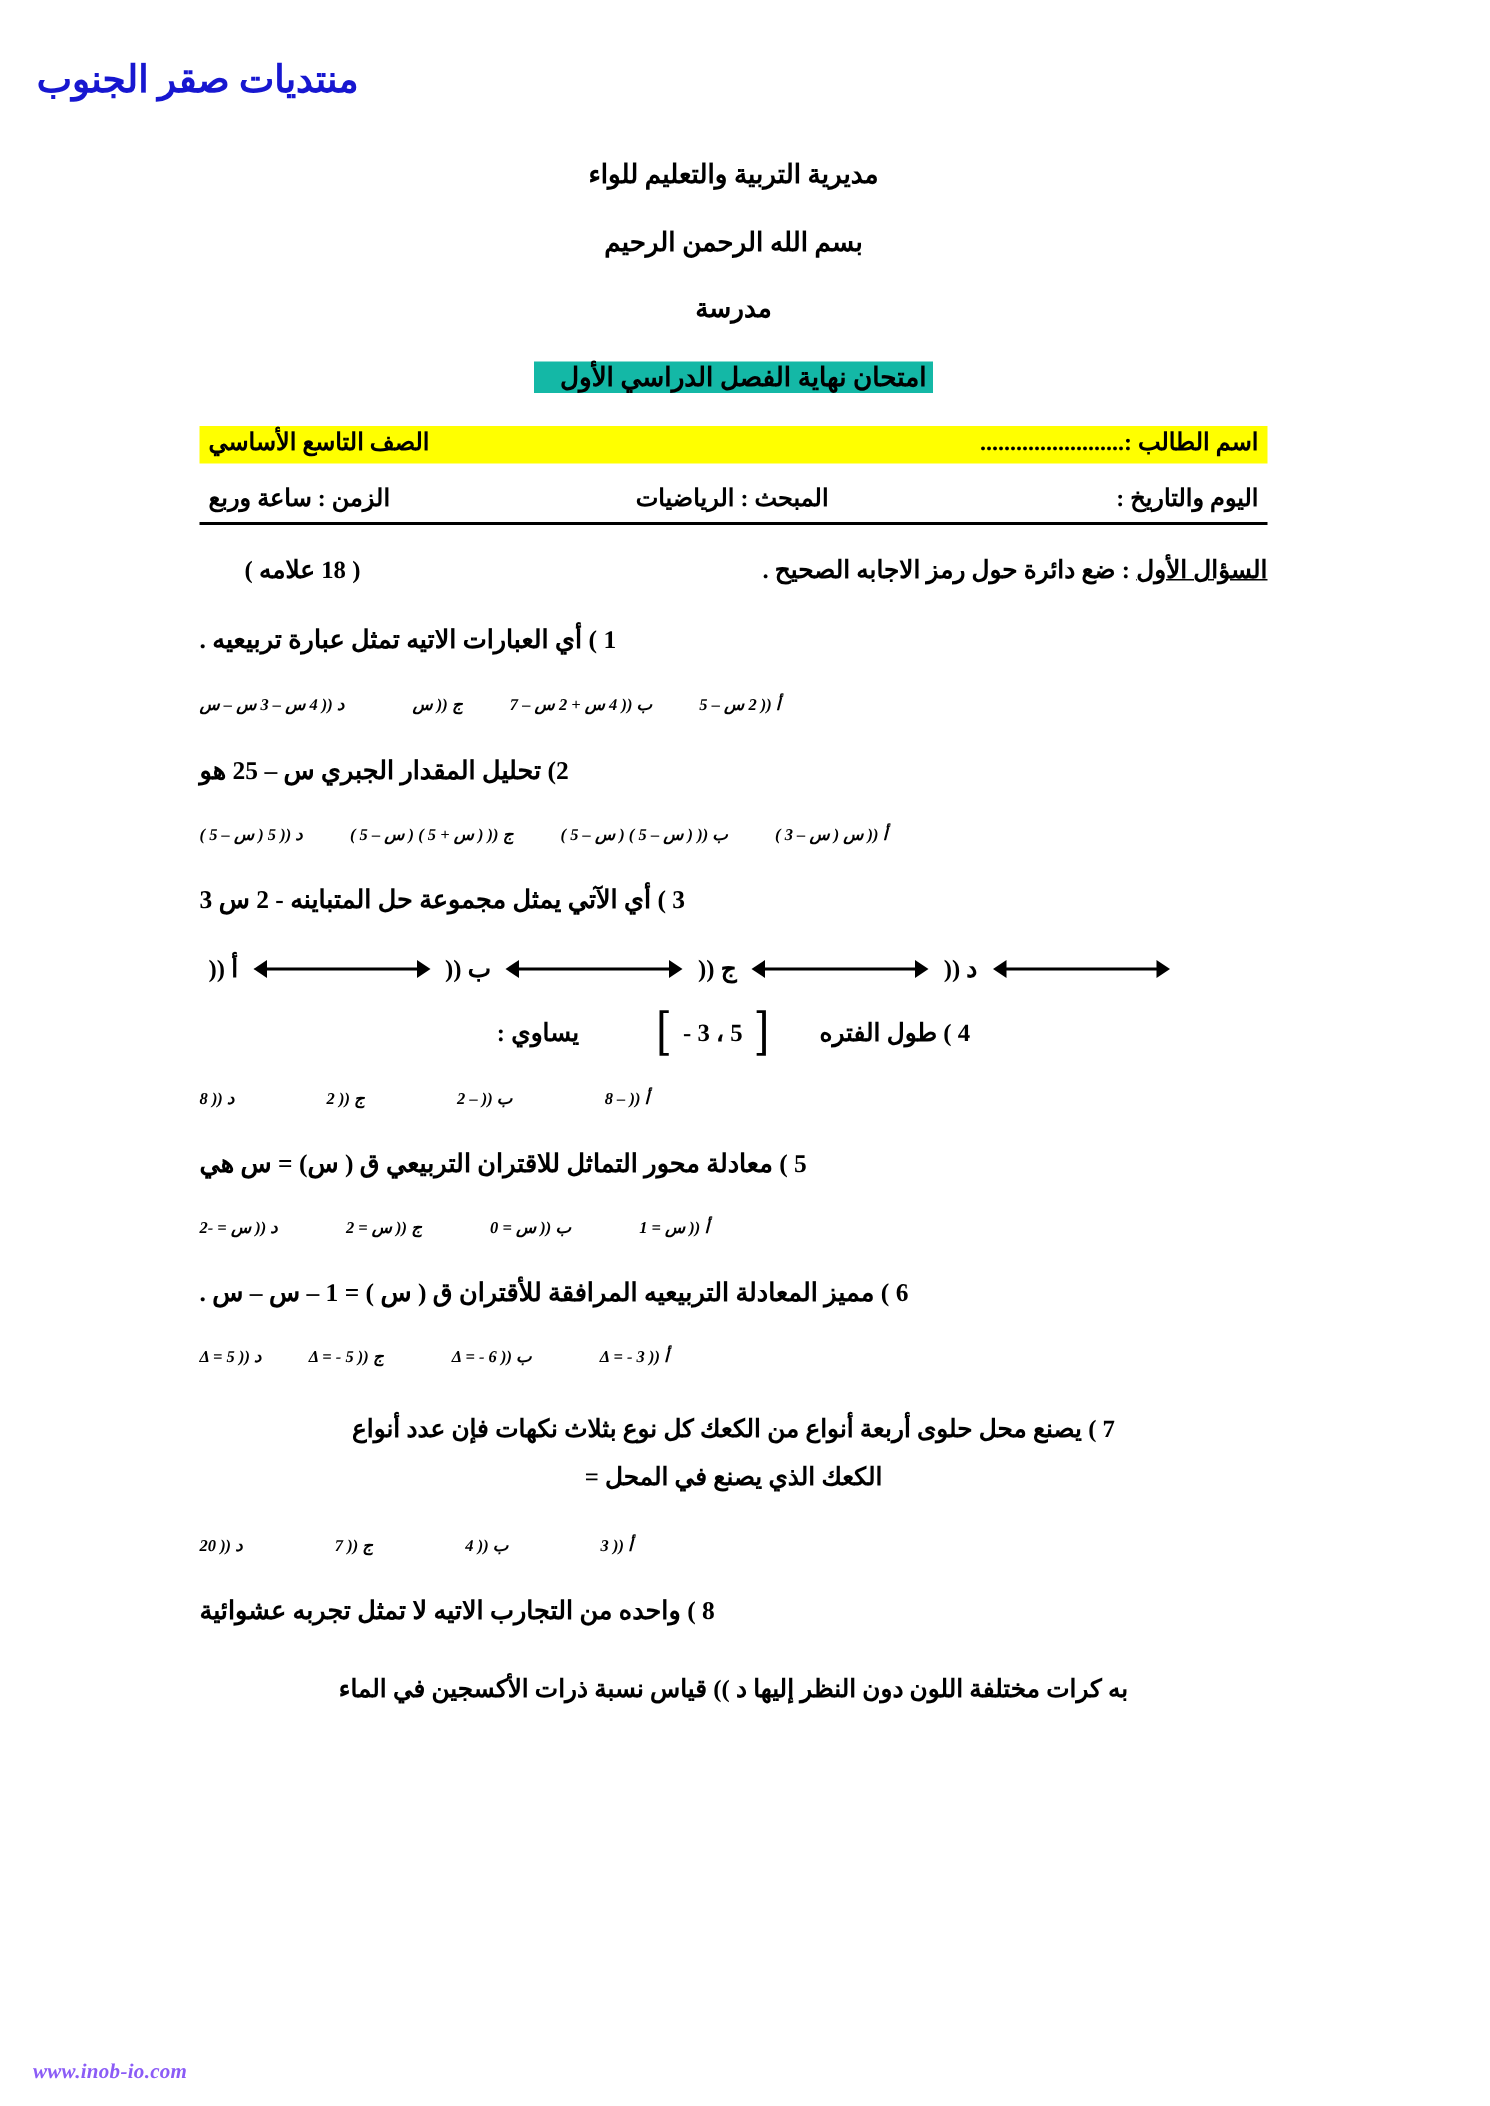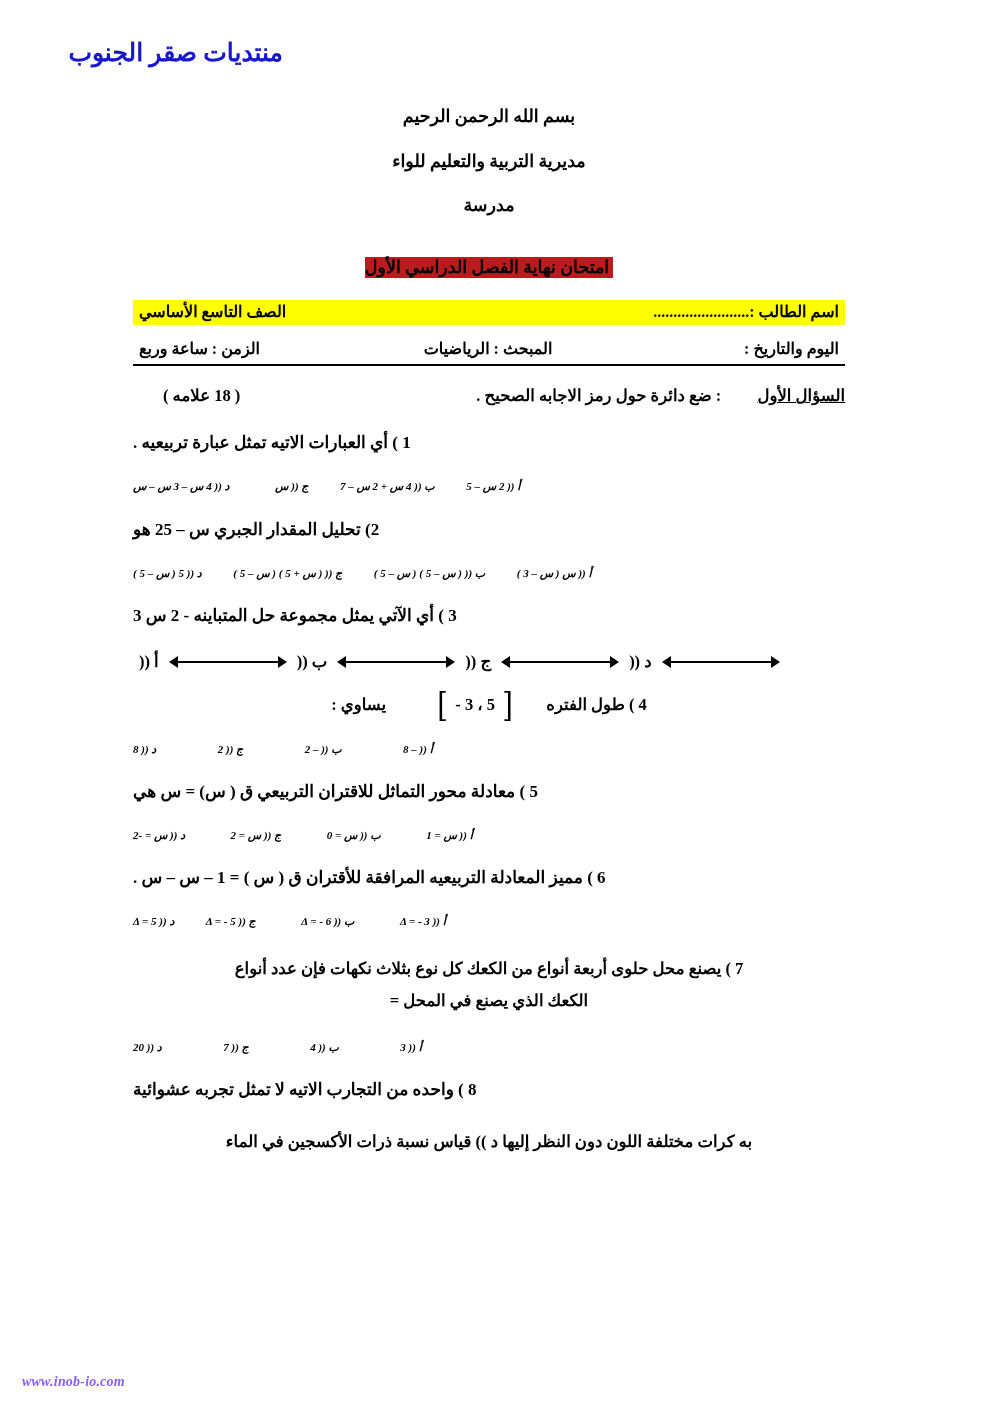--- a/index.html
+++ b/index.html
@@ -21,21 +21,21 @@
     position: relative;
     width: 993px;
     height: 1404px;
     box-sizing: border-box;
   }
 
   
   .site-watermark {
     position: absolute;
     top: 38px;
-    right: 710px;
+    right: 754px;
     color: #1717d0;
     font-size: 25px;
     font-weight: 700;
     letter-spacing: 0.5px;
     white-space: nowrap;
     direction: rtl;
   }
 
   
   .doc {
@@ -47,33 +47,33 @@
   }
 
   .center-line {
     text-align: center;
     font-size: 17.5px;
     font-weight: 700;
     line-height: 1.0;
     margin-bottom: 27px;
     white-space: nowrap;
   }
-  .center-line.tight { margin-bottom: 42px; }
+  .center-line.tight { margin-bottom: 26px; }
 
   .exam-title-wrap {
     text-align: center;
     margin-top: 2px;
     margin-bottom: 22px;
   }
   .exam-title {
     display: inline-block;
-    background: #b91c1c;
+    background: #14b8a6;
     font-size: 17.5px;
     font-weight: 700;
-    padding: 1px 4px 2px 0;
+    padding: 1px 4px 2px 17px;
     line-height: 1.05;
   }
 
   
   .info-band {
     background: #ffff00;
     display: flex;
     flex-direction: row;
     justify-content: space-between;
     align-items: baseline;
@@ -109,21 +109,21 @@
   .q-head-row {
     display: flex;
     flex-direction: row;
     justify-content: space-between;
     align-items: baseline;
     font-size: 16.5px;
     font-weight: 700;
     margin-bottom: 26px;
   }
   .q-head-row .q1-title { white-space: nowrap; }
-  .q-head-row .q1-title u { text-decoration: underline; margin-left: 32px; }
+  .q-head-row .q1-title u { text-decoration: underline; }
   .q-head-row .marks { white-space: nowrap; padding-left: 30px; }
 
   
   .q-stem {
     font-size: 17px;
     font-weight: 700;
     text-align: left;
     margin-bottom: 24px;
     line-height: 1.35;
   }
@@ -249,23 +249,23 @@
 </style>
 </head>
 <body>
 
 <div class="page">
 
   <div class="site-watermark">منتديات صقر الجنوب</div>
 
   <div class="doc">
 
+    <div class="center-line">مديرية التربية والتعليم للواء</div>
+
     <div class="center-line">بسم الله الرحمن الرحيم</div>
-
-    <div class="center-line">مديرية التربية والتعليم للواء</div>
 
     <div class="center-line tight">مدرسة</div>
 
     <div class="exam-title-wrap">
       <span class="exam-title">امتحان نهاية الفصل الدراسي الأول</span>
     </div>
 
     <div class="info-band">
       <span class="student">اسم الطالب :........................</span>
       <span class="grade">الصف التاسع الأساسي</span>

